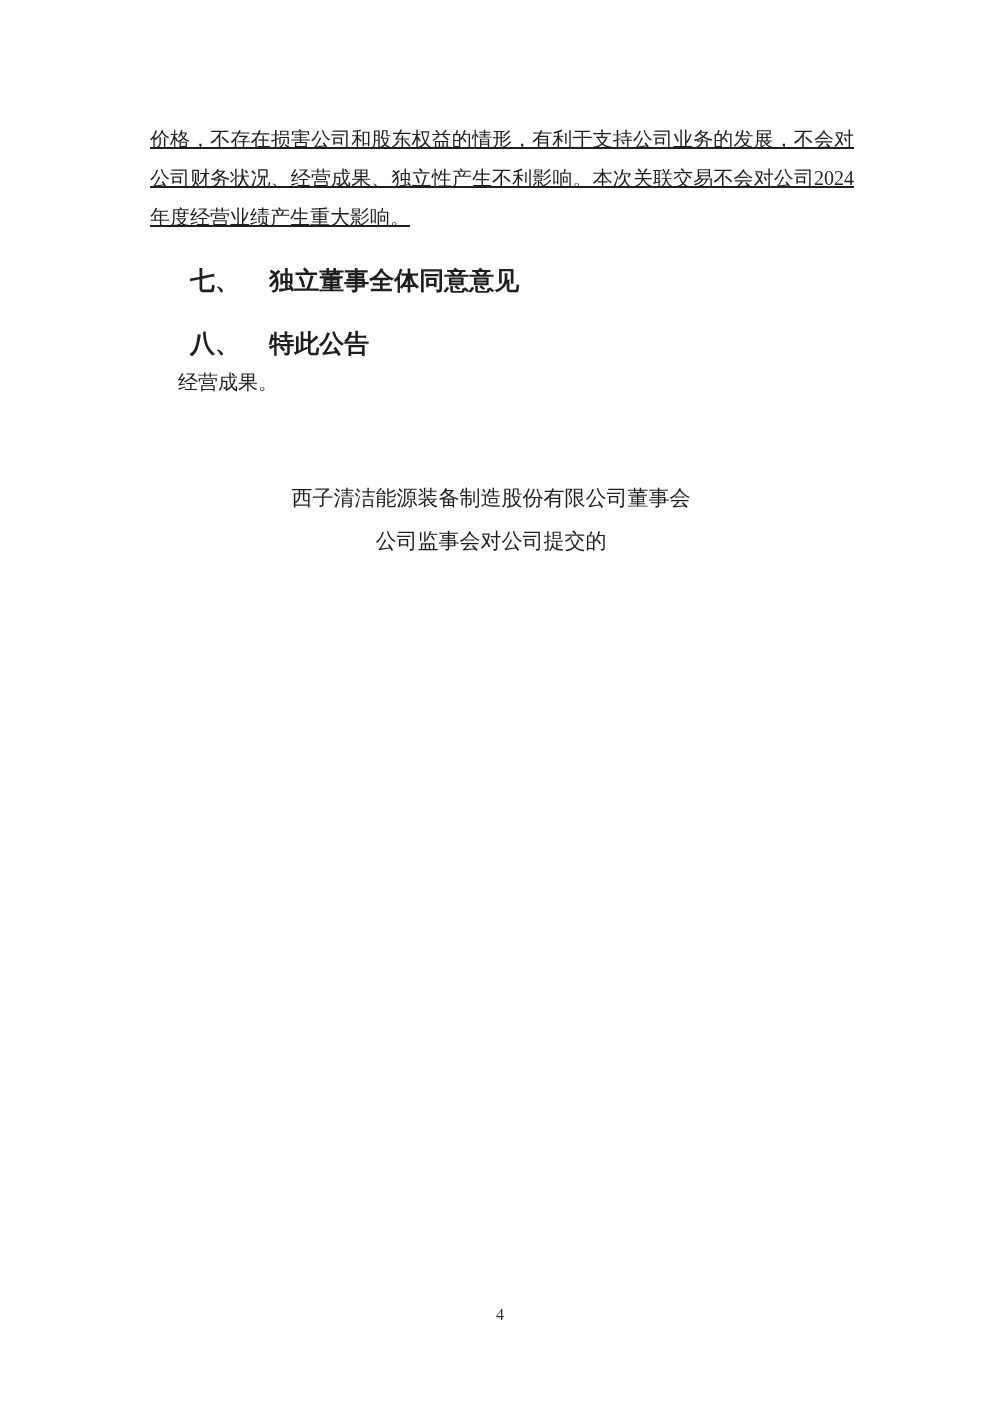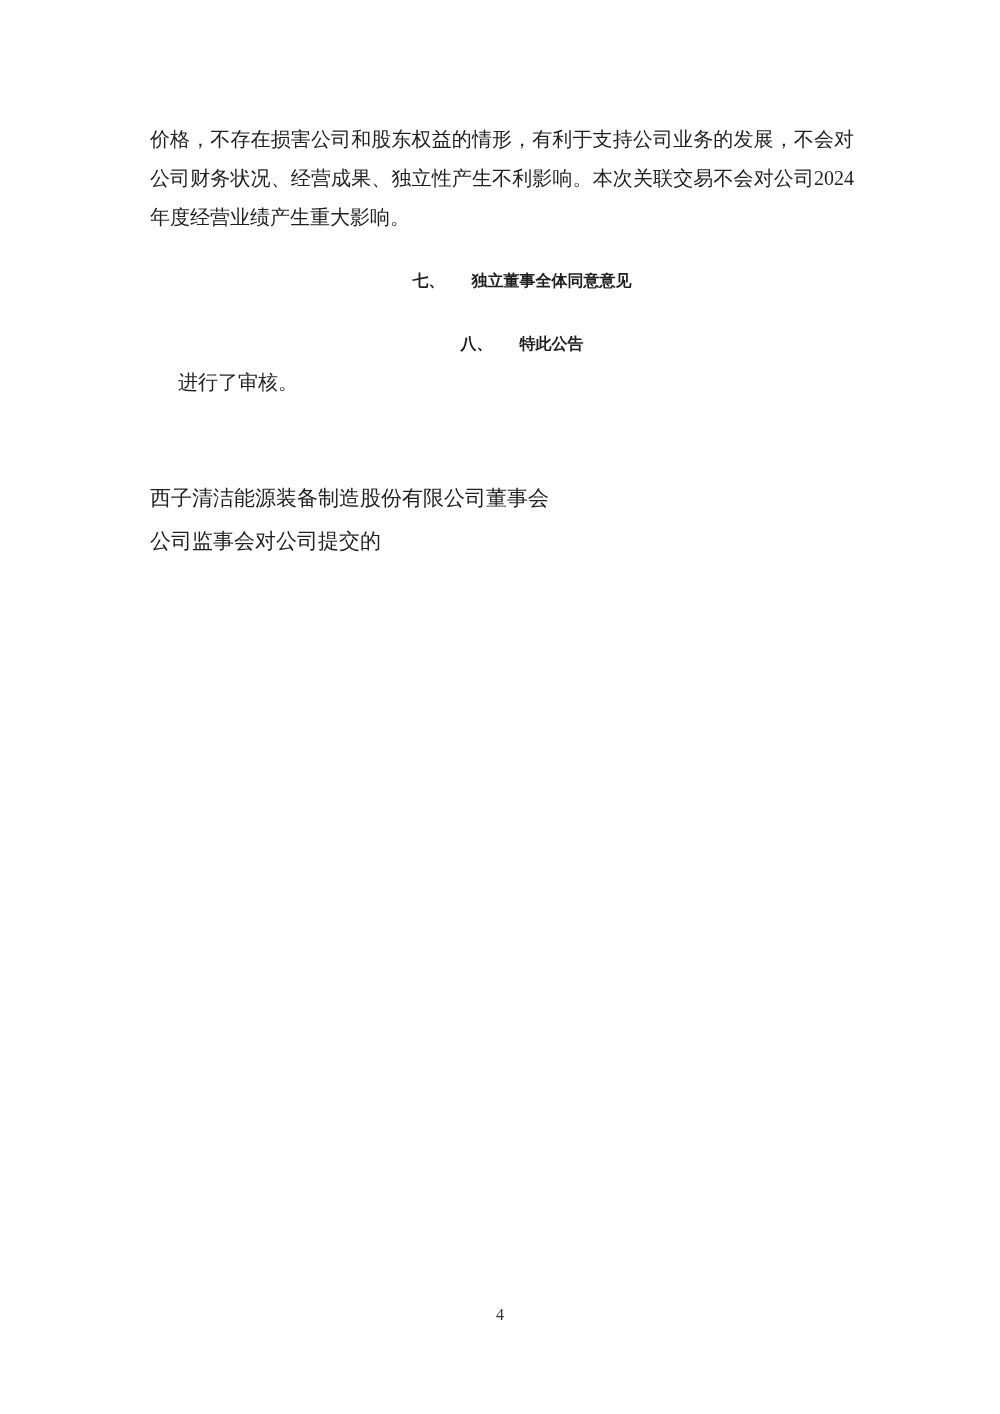--- a/index.html
+++ b/index.html
@@ -24,39 +24,40 @@
     font-size: 20px;
     line-height: 39px;
     text-align: justify;
   }
   .para {
     margin: 0;
     text-indent: 28px;
   }
   .para.no-indent {
     text-indent: 0;
+    text-decoration: underline;
   }
   .heading {
     margin: 24px 0 0 0;
     padding-left: 40px;
-    font-size: 16px;
+    font-size: 25px;
     font-weight: bold;
     line-height: 39px;
-    text-align: center;
+    text-align: left;
   }
   .heading-num {
     display: inline-block;
     margin-right: 23px;
   }
   .closing {
     margin: 0;
   }
   .signature {
     margin-top: 75px;
-    text-align: left;
+    text-align: center;
     padding-right: 22px;
     font-size: 21px;
     line-height: 43px;
   }
   .page-number {
     position: absolute;
     top: 1306px;
     left: 0;
     width: 100%;
     text-align: center;
@@ -78,21 +79,21 @@
     </h2>
 
 
 
     <h2 class="heading">
       <span class="heading-num">八、</span>
       <span class="heading-title">特此公告</span>
     </h2>
 
 
-    <p class="para closing">进行了审核。</p>
+    <p class="para closing">经营成果。</p>
 
     <div class="signature">
       <div>西子清洁能源装备制造股份有限公司董事会</div>
       <div>公司监事会对公司提交的</div>
     </div>
 
   </div>
 
   <div class="page-number">4</div>
 </div>

